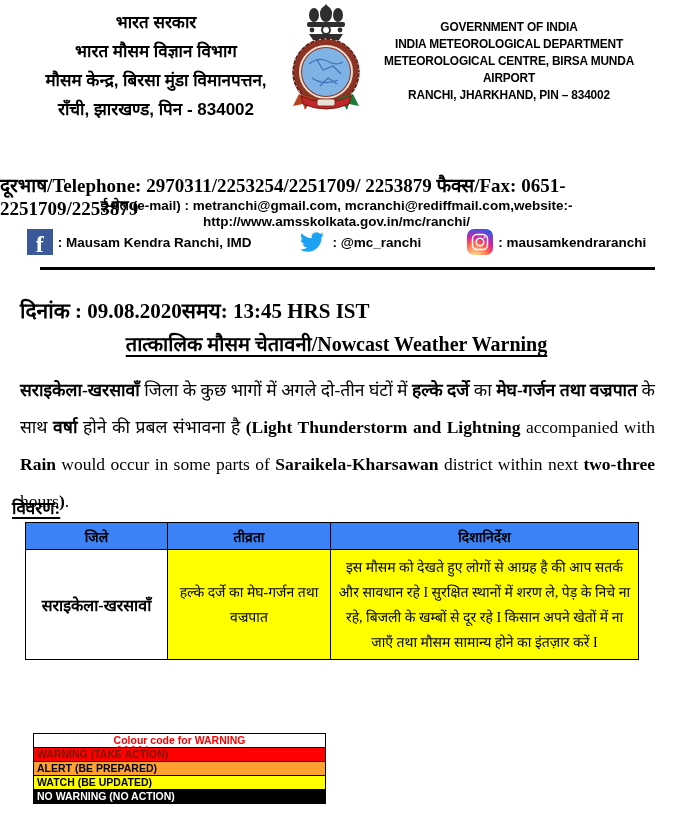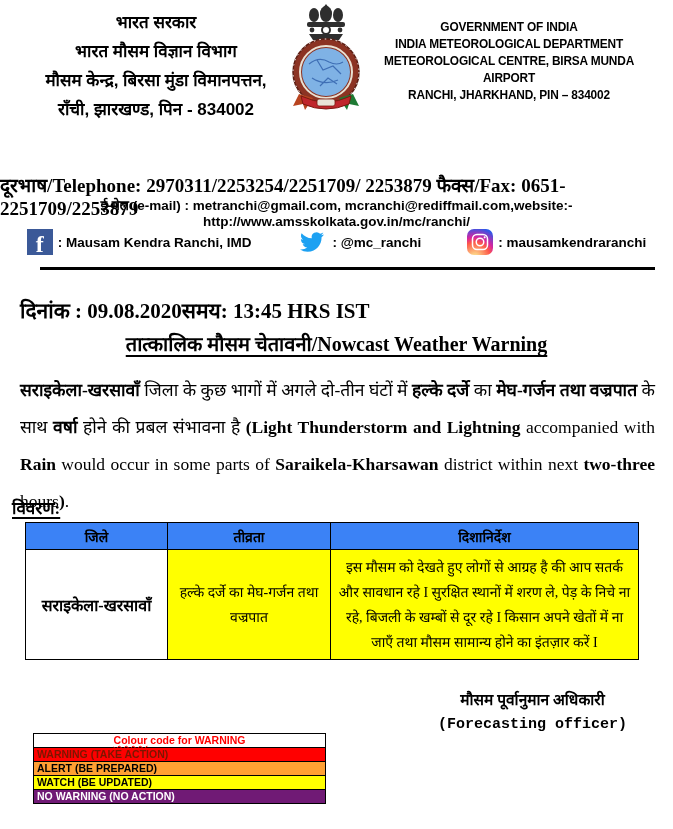--- a/index.html
+++ b/index.html
@@ -182,28 +182,24 @@
       <th>दिशानिर्देश</th>
     </tr>
     <tr>
       <td class="district-cell">सराइकेला-खरसावाँ</td>
       <td class="yellow">हल्के दर्जे का मेघ-गर्जन  तथा वज्रपात</td>
       <td class="yellow">इस मौसम को देखते हुए लोगों से आग्रह है की आप सतर्क और सावधान रहे I सुरक्षित स्थानों में शरण ले, पेड़ के निचे ना रहे,  बिजली के खम्बों से दूर रहे I किसान अपने खेतों में ना जाएँ तथा मौसम सामान्य होने का इंतज़ार करें I</td>
     </tr>
   </tbody>
     </table>
 
-  <div class="signature">
-    <div class="sig-hindi">मौसम पूर्वानुमान अधिकारी</div>
-    <div class="sig-eng">(Forecasting officer)</div>
-  </div>
 
   <div class="legend">
     <div class="legend-title">
       <span class="misspelled">Colour</span><span> code for WARNING</span>
     </div>
     <div class="legend-row" style="background-color: rgb(255, 0, 0); color: rgb(123, 22, 0);">WARNING (TAKE ACTION)</div>
     <div class="legend-row" style="background-color: rgb(255, 160, 51); color: rgb(0, 0, 0);">ALERT (BE PREPARED)</div>
     <div class="legend-row" style="background-color: rgb(255, 255, 0); color: rgb(0, 0, 0);">WATCH (BE UPDATED)</div>
-    <div class="legend-row" style="background-color: #701a75; color: rgb(255, 255, 255);">NO WARNING (NO ACTION)</div>
+    <div class="legend-row" style="background-color: #000000; color: rgb(255, 255, 255);">NO WARNING (NO ACTION)</div>
   </div>
 
 </div>
 
 </body></html>

